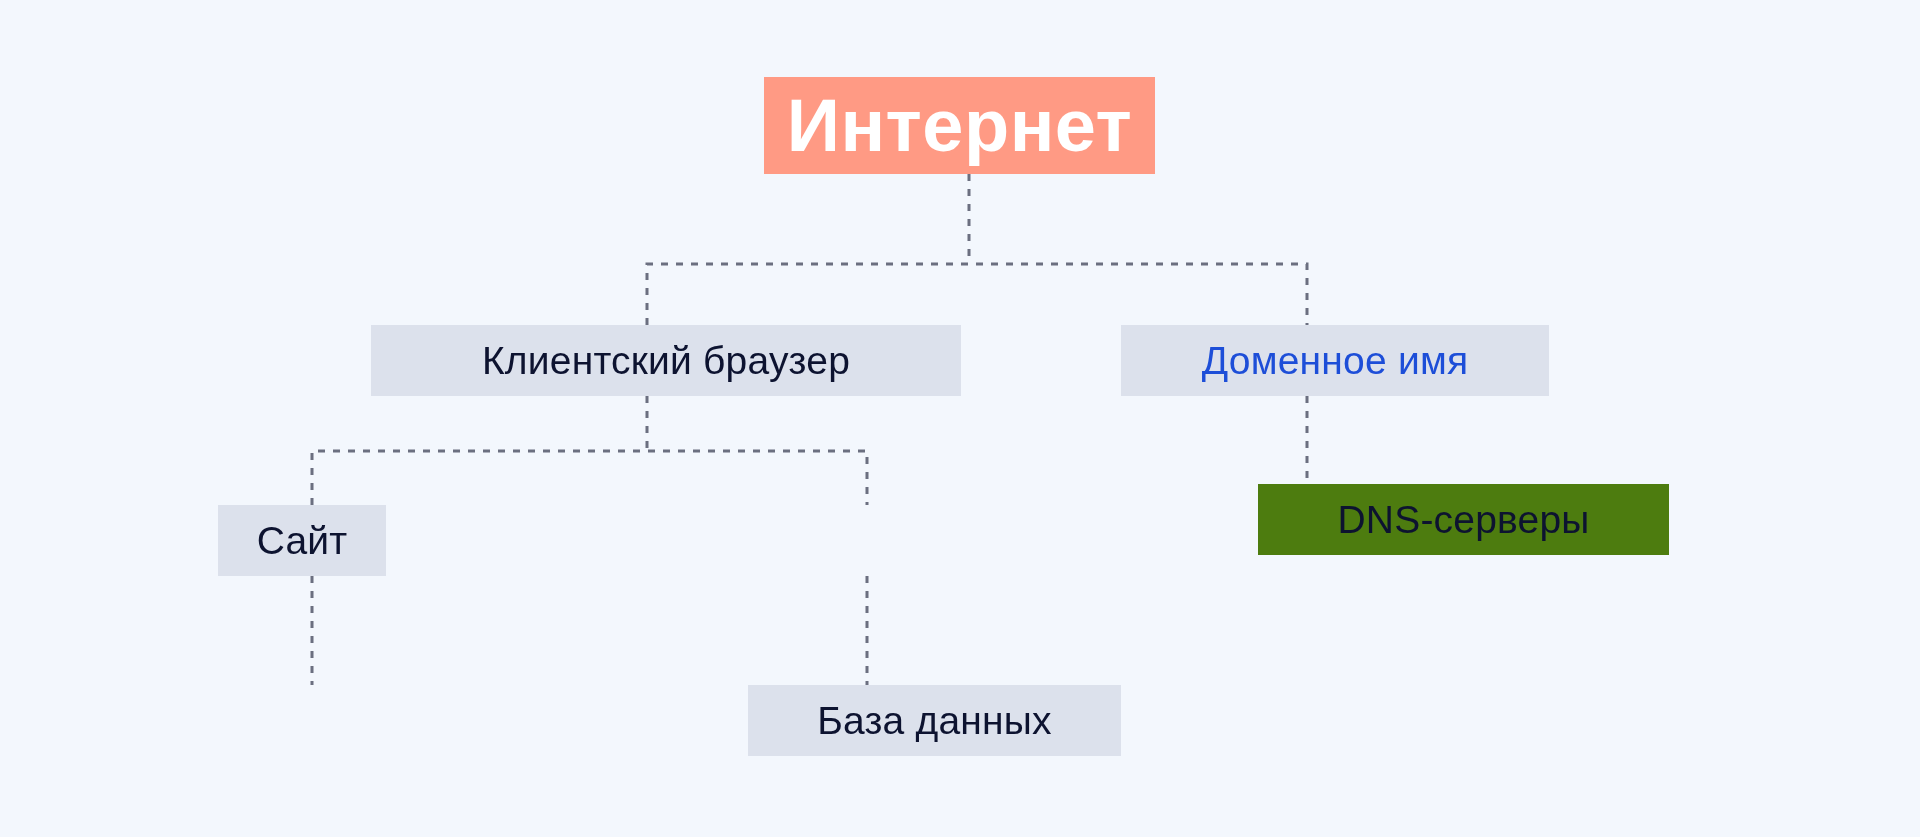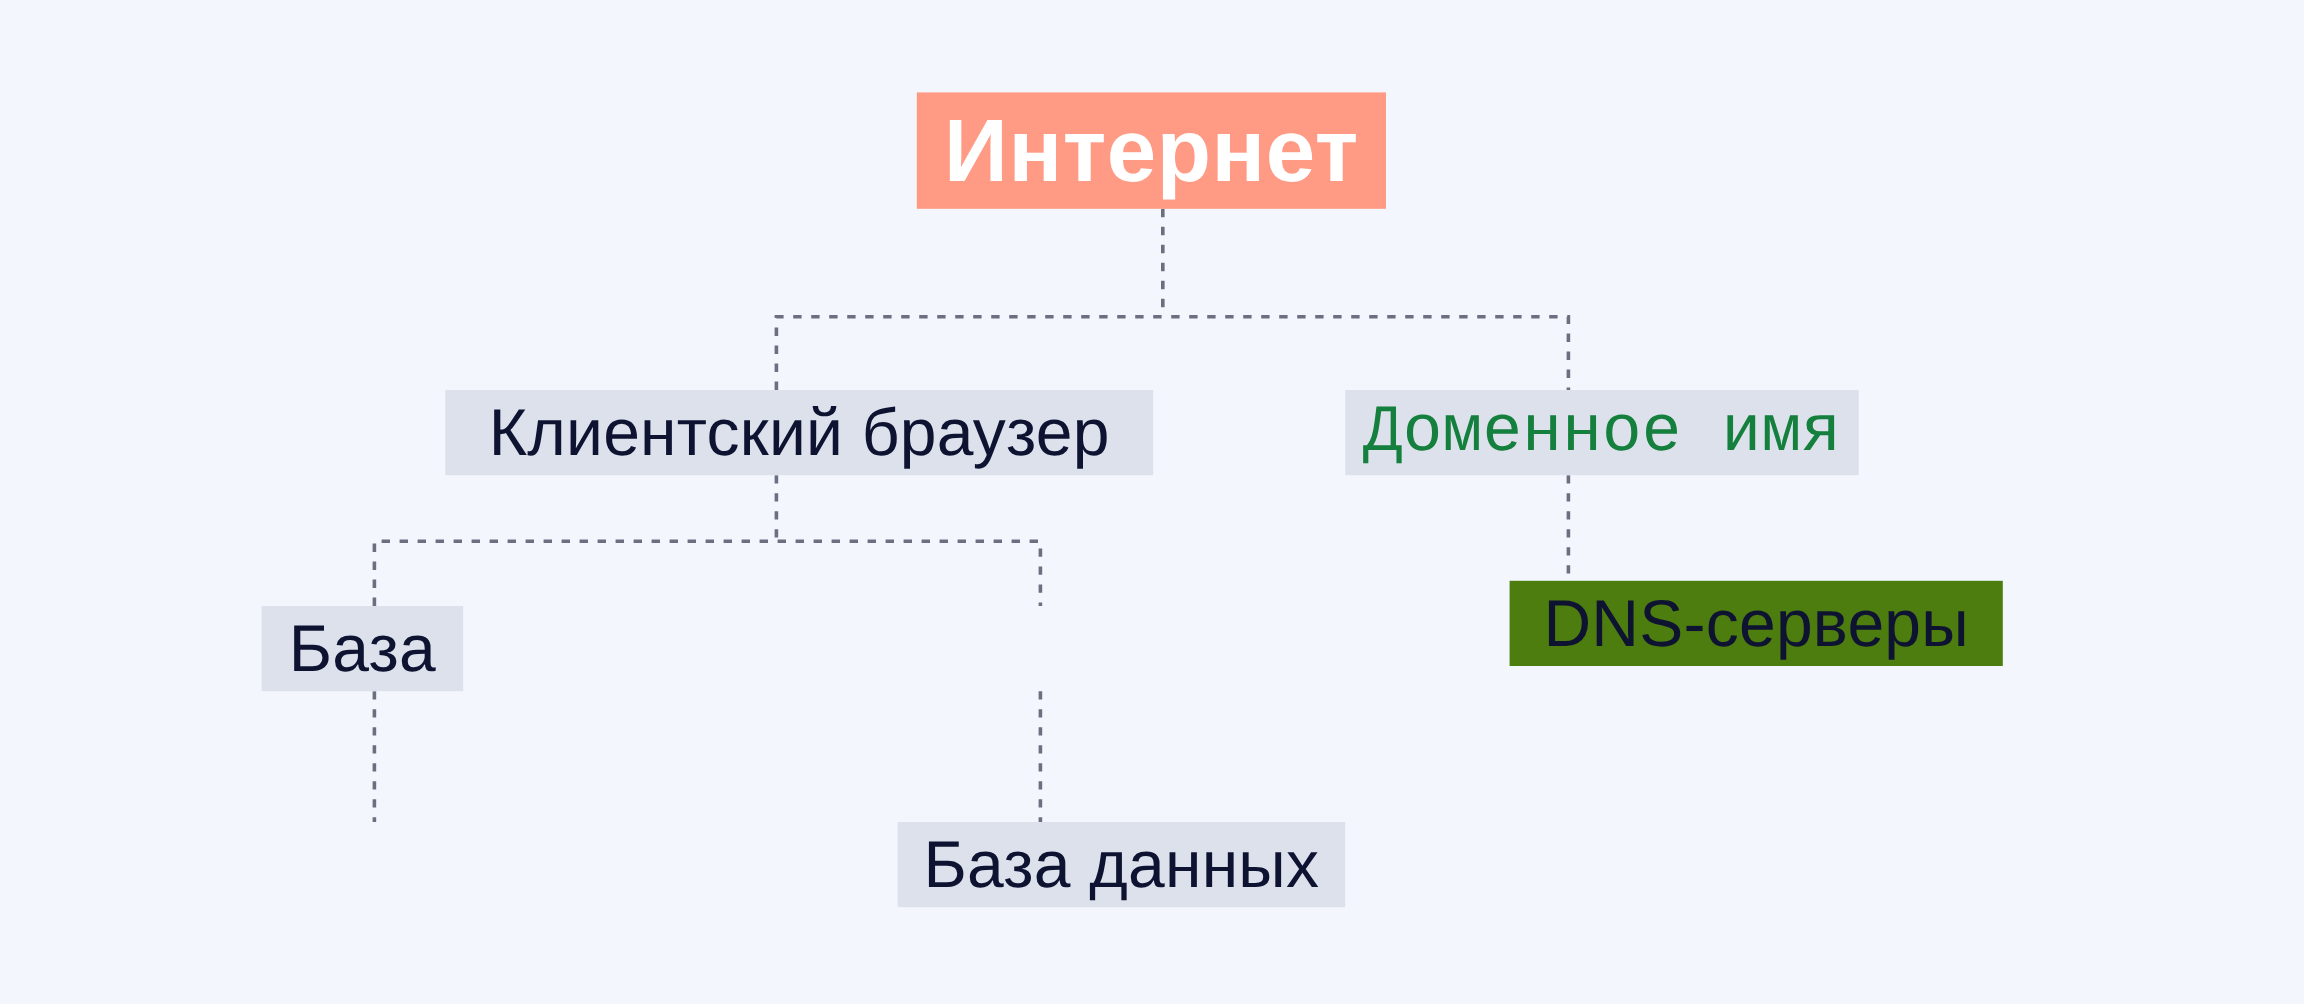--- a/index.html
+++ b/index.html
@@ -11,21 +11,21 @@
   }
   #canvas { position: absolute; left: 0; top: 0; width: 1526px; height: 837px; }
   #links { position: absolute; left: 0; top: 0; width: 1920px; height: 837px; }
   .node {
     position: absolute;
     display: flex; align-items: center; justify-content: center;
     box-sizing: border-box;
     white-space: nowrap;
     color: #0D1330;
     background: #DCE1EC;
-    font-size: 55px;
+    font-size: 39px;
     letter-spacing: 0.2px;
   }
   .node.root {
     background: #FF9A84;
     color: #FFFFFF;
     font-weight: bold;
     font-size: 74px;
     letter-spacing: 0.5px;
   }
   .node span { display: block; line-height: 1; }
@@ -43,25 +43,25 @@
       <polyline points="312,576 312,685" fill="none" stroke="#6B6F80" stroke-width="3" stroke-dasharray="7 8"></polyline>
       <polyline points="867,576 867,685" fill="none" stroke="#6B6F80" stroke-width="3" stroke-dasharray="7 8"></polyline>
     </svg>
 
   <div class="node root" style="left: 764px; top: 77px; width: 391px; height: 97px; background: rgb(255, 154, 132); color: rgb(255, 255, 255);">
     <span>Интернет</span>
   </div>
   <div class="node" style="left: 371px; top: 325px; width: 590px; height: 71px; background: rgb(220, 225, 236); color: rgb(13, 19, 48);">
     <span>Клиентский браузер</span>
   </div>
-  <div class="node" style="left: 1121px; top: 325px; width: 428px; height: 71px; background: rgb(220, 225, 236); color: #15803d; font-family: Liberation Mono, monospace;">
+  <div class="node" style="left: 1121px; top: 325px; width: 428px; height: 71px; background: rgb(220, 225, 236); color: #1d4ed8;">
     <span>Доменное имя</span>
   </div>
   <div class="node" style="left: 218px; top: 505px; width: 168px; height: 71px; background: rgb(220, 225, 236); color: rgb(13, 19, 48);">
-    <span>База</span>
+    <span>Сайт</span>
   </div>
   <div class="node" style="left: 1258px; top: 484px; width: 411px; height: 71px; background: #4d7c0f; color: rgb(13, 19, 48);">
     <span>DNS-серверы</span>
   </div>
   <div class="node" style="left: 748px; top: 685px; width: 373px; height: 71px; background: rgb(220, 225, 236); color: rgb(13, 19, 48);">
     <span>База данных</span>
   </div>
 </div>
 
 </body></html>

